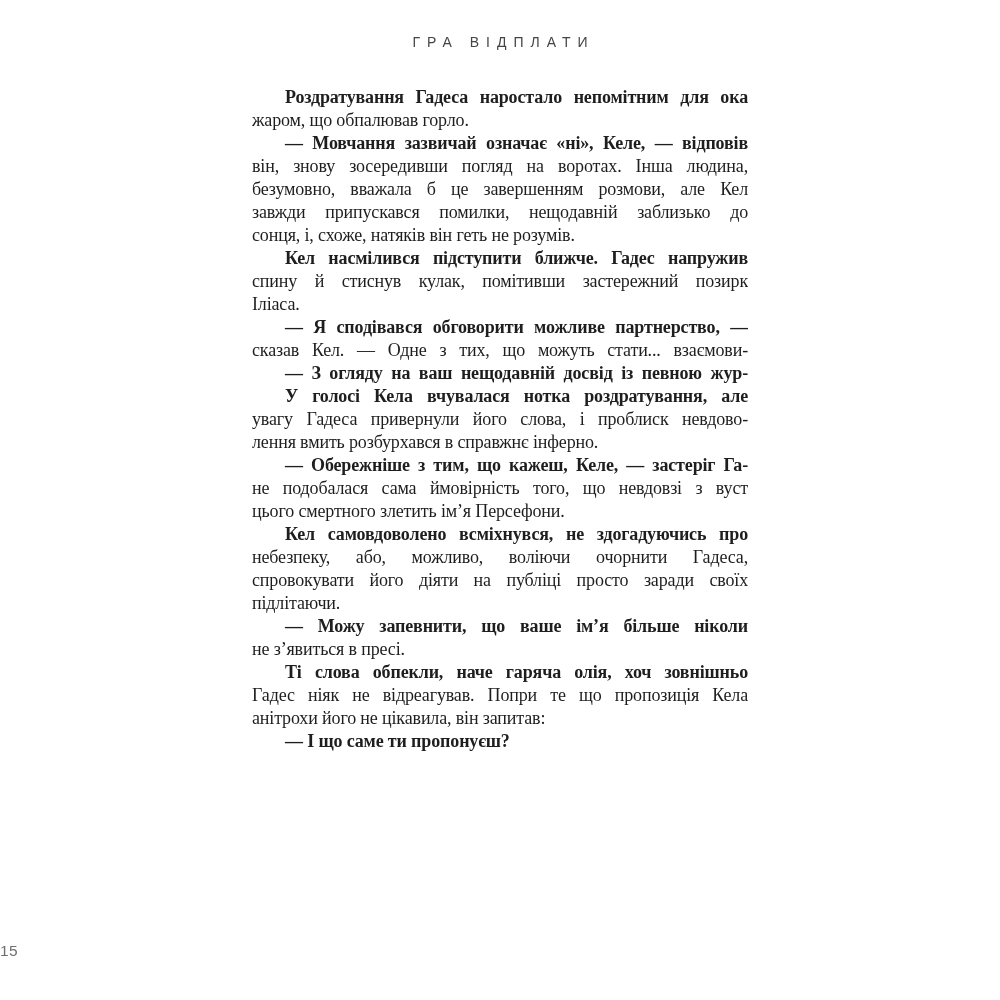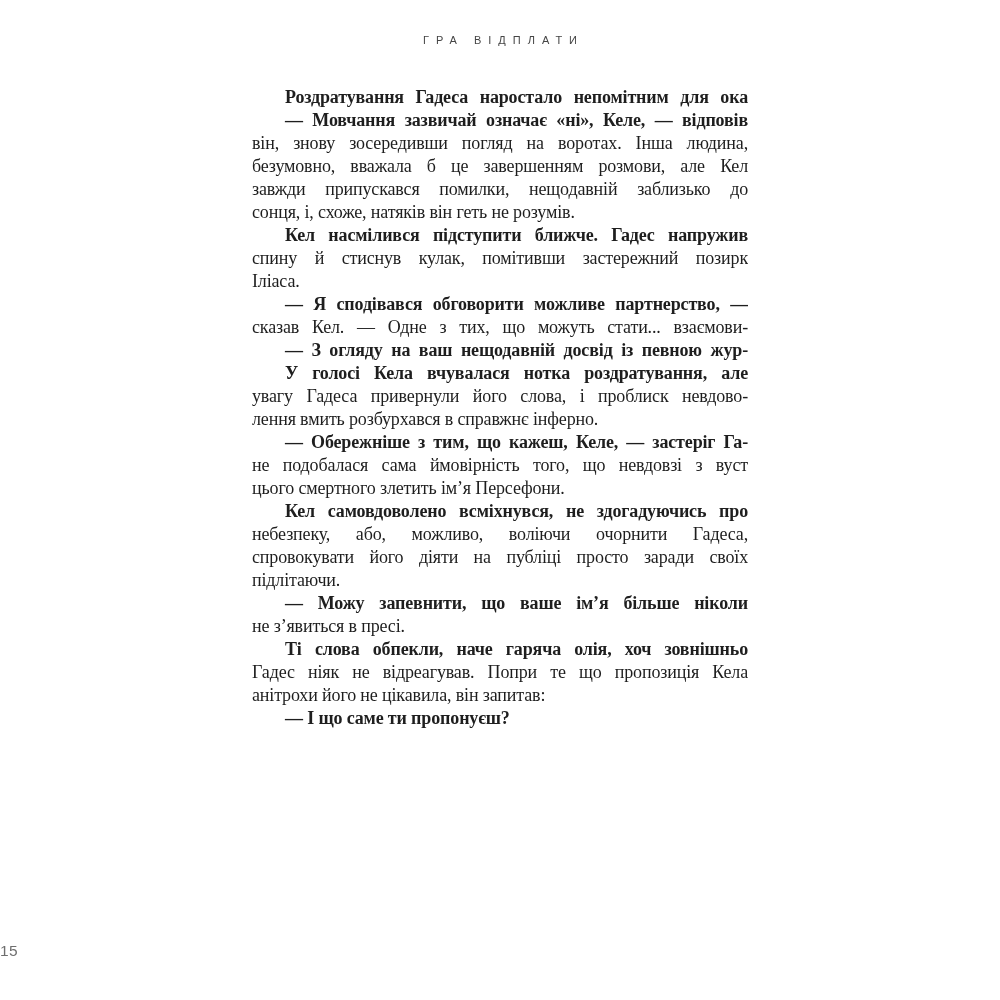--- a/index.html
+++ b/index.html
@@ -12,21 +12,21 @@
     position: relative;
     width: 1000px; height: 1000px;
     background: #ffffff;
     overflow: hidden;
   }
   .running-title {
     position: absolute;
     top: 34px; left: 0; right: 0;
     text-align: center;
     font-family: "Liberation Sans", sans-serif;
-    font-size: 11px;
+    font-size: 14px;
     font-weight: 400;
     letter-spacing: 7px;
     text-indent: 7px;
     color: #454545;
   }
   .text-block {
     position: absolute;
     top: 86px;
     left: 252px;
     width: 496px;
@@ -61,20 +61,21 @@
 </style>
 </head>
 <body>
 
 <div class="page">
   <div class="running-title">ГРА ВІДПЛАТИ</div>
 
   <div class="text-block">
       <div class="para">
         <div class="line first">Роздратування Гадеса наростало непомітним для ока</div>
+        <div class="line last">жаром, що обпалював горло.</div>
       </div>
       <div class="para">
         <div class="line first">— Мовчання зазвичай означає «ні», Келе, — відповів</div>
         <div class="line">він, знову зосередивши погляд на воротах. Інша людина,</div>
         <div class="line">безумовно, вважала б це завершенням розмови, але Кел</div>
         <div class="line">завжди припускався помилки, нещодавній заблизько до</div>
         <div class="line last">сонця, і, схоже, натяків він геть не розумів.</div>
       </div>
       <div class="para">
         <div class="line first">Кел насмілився підступити ближче. Гадес напружив</div>

